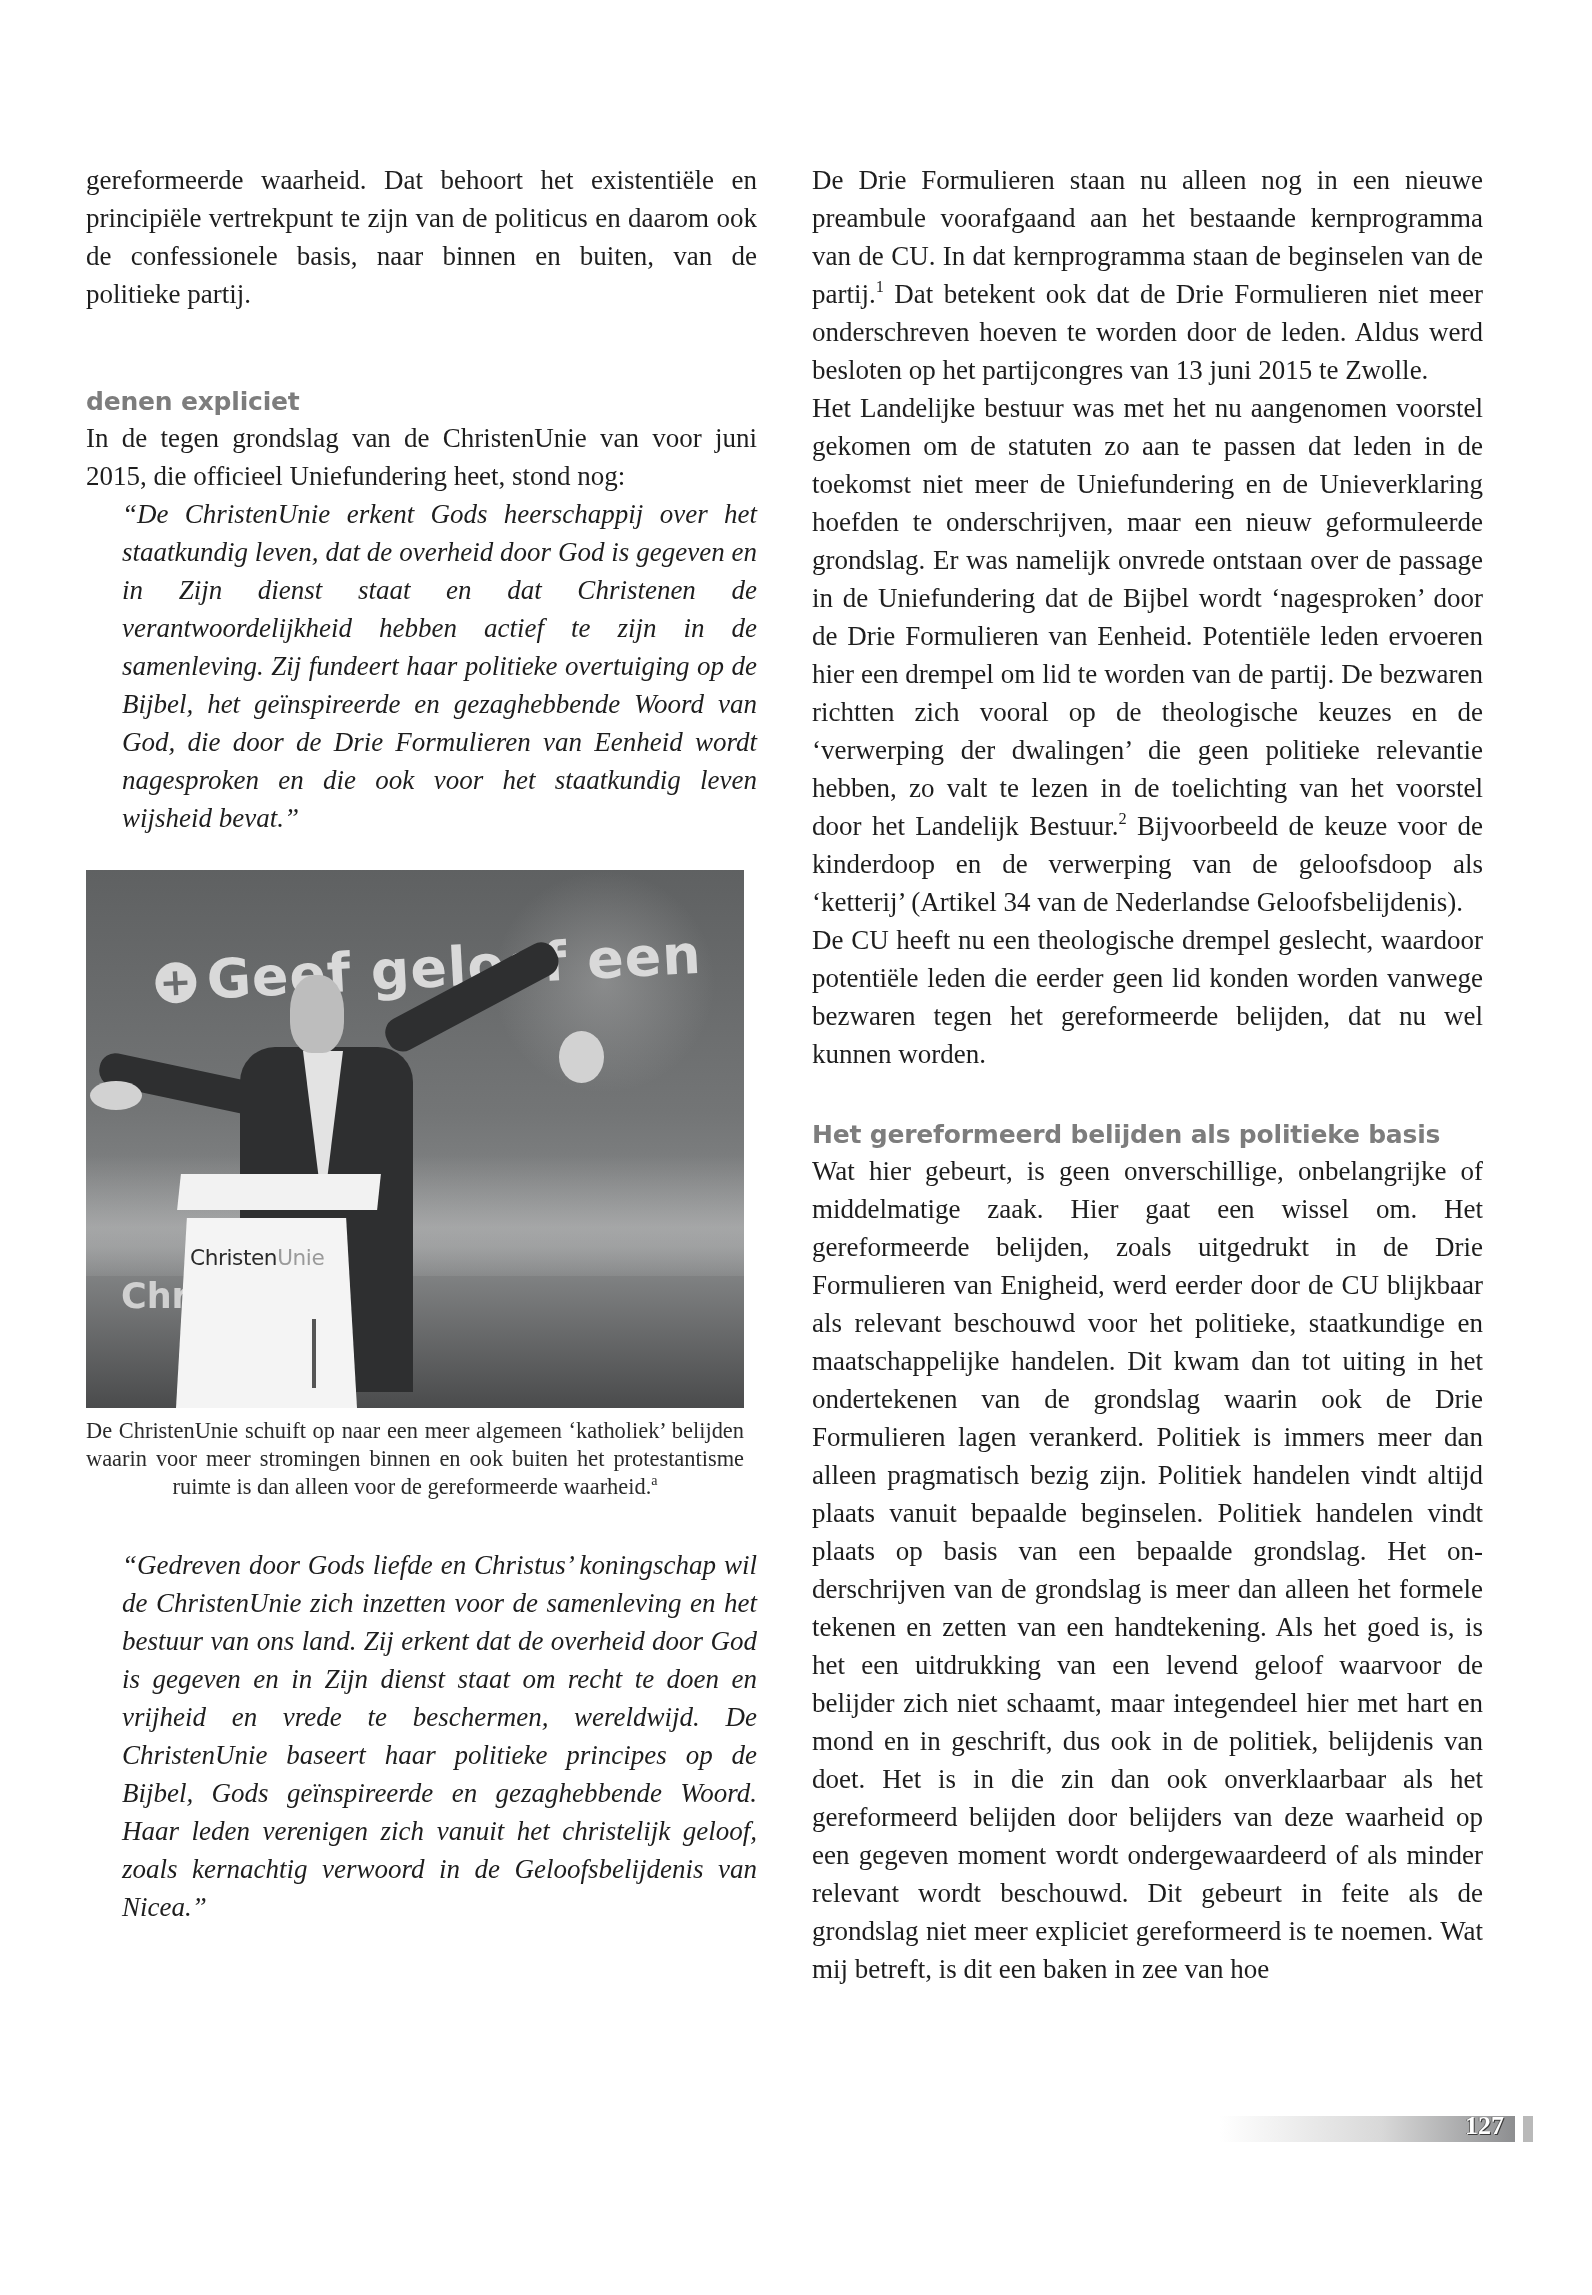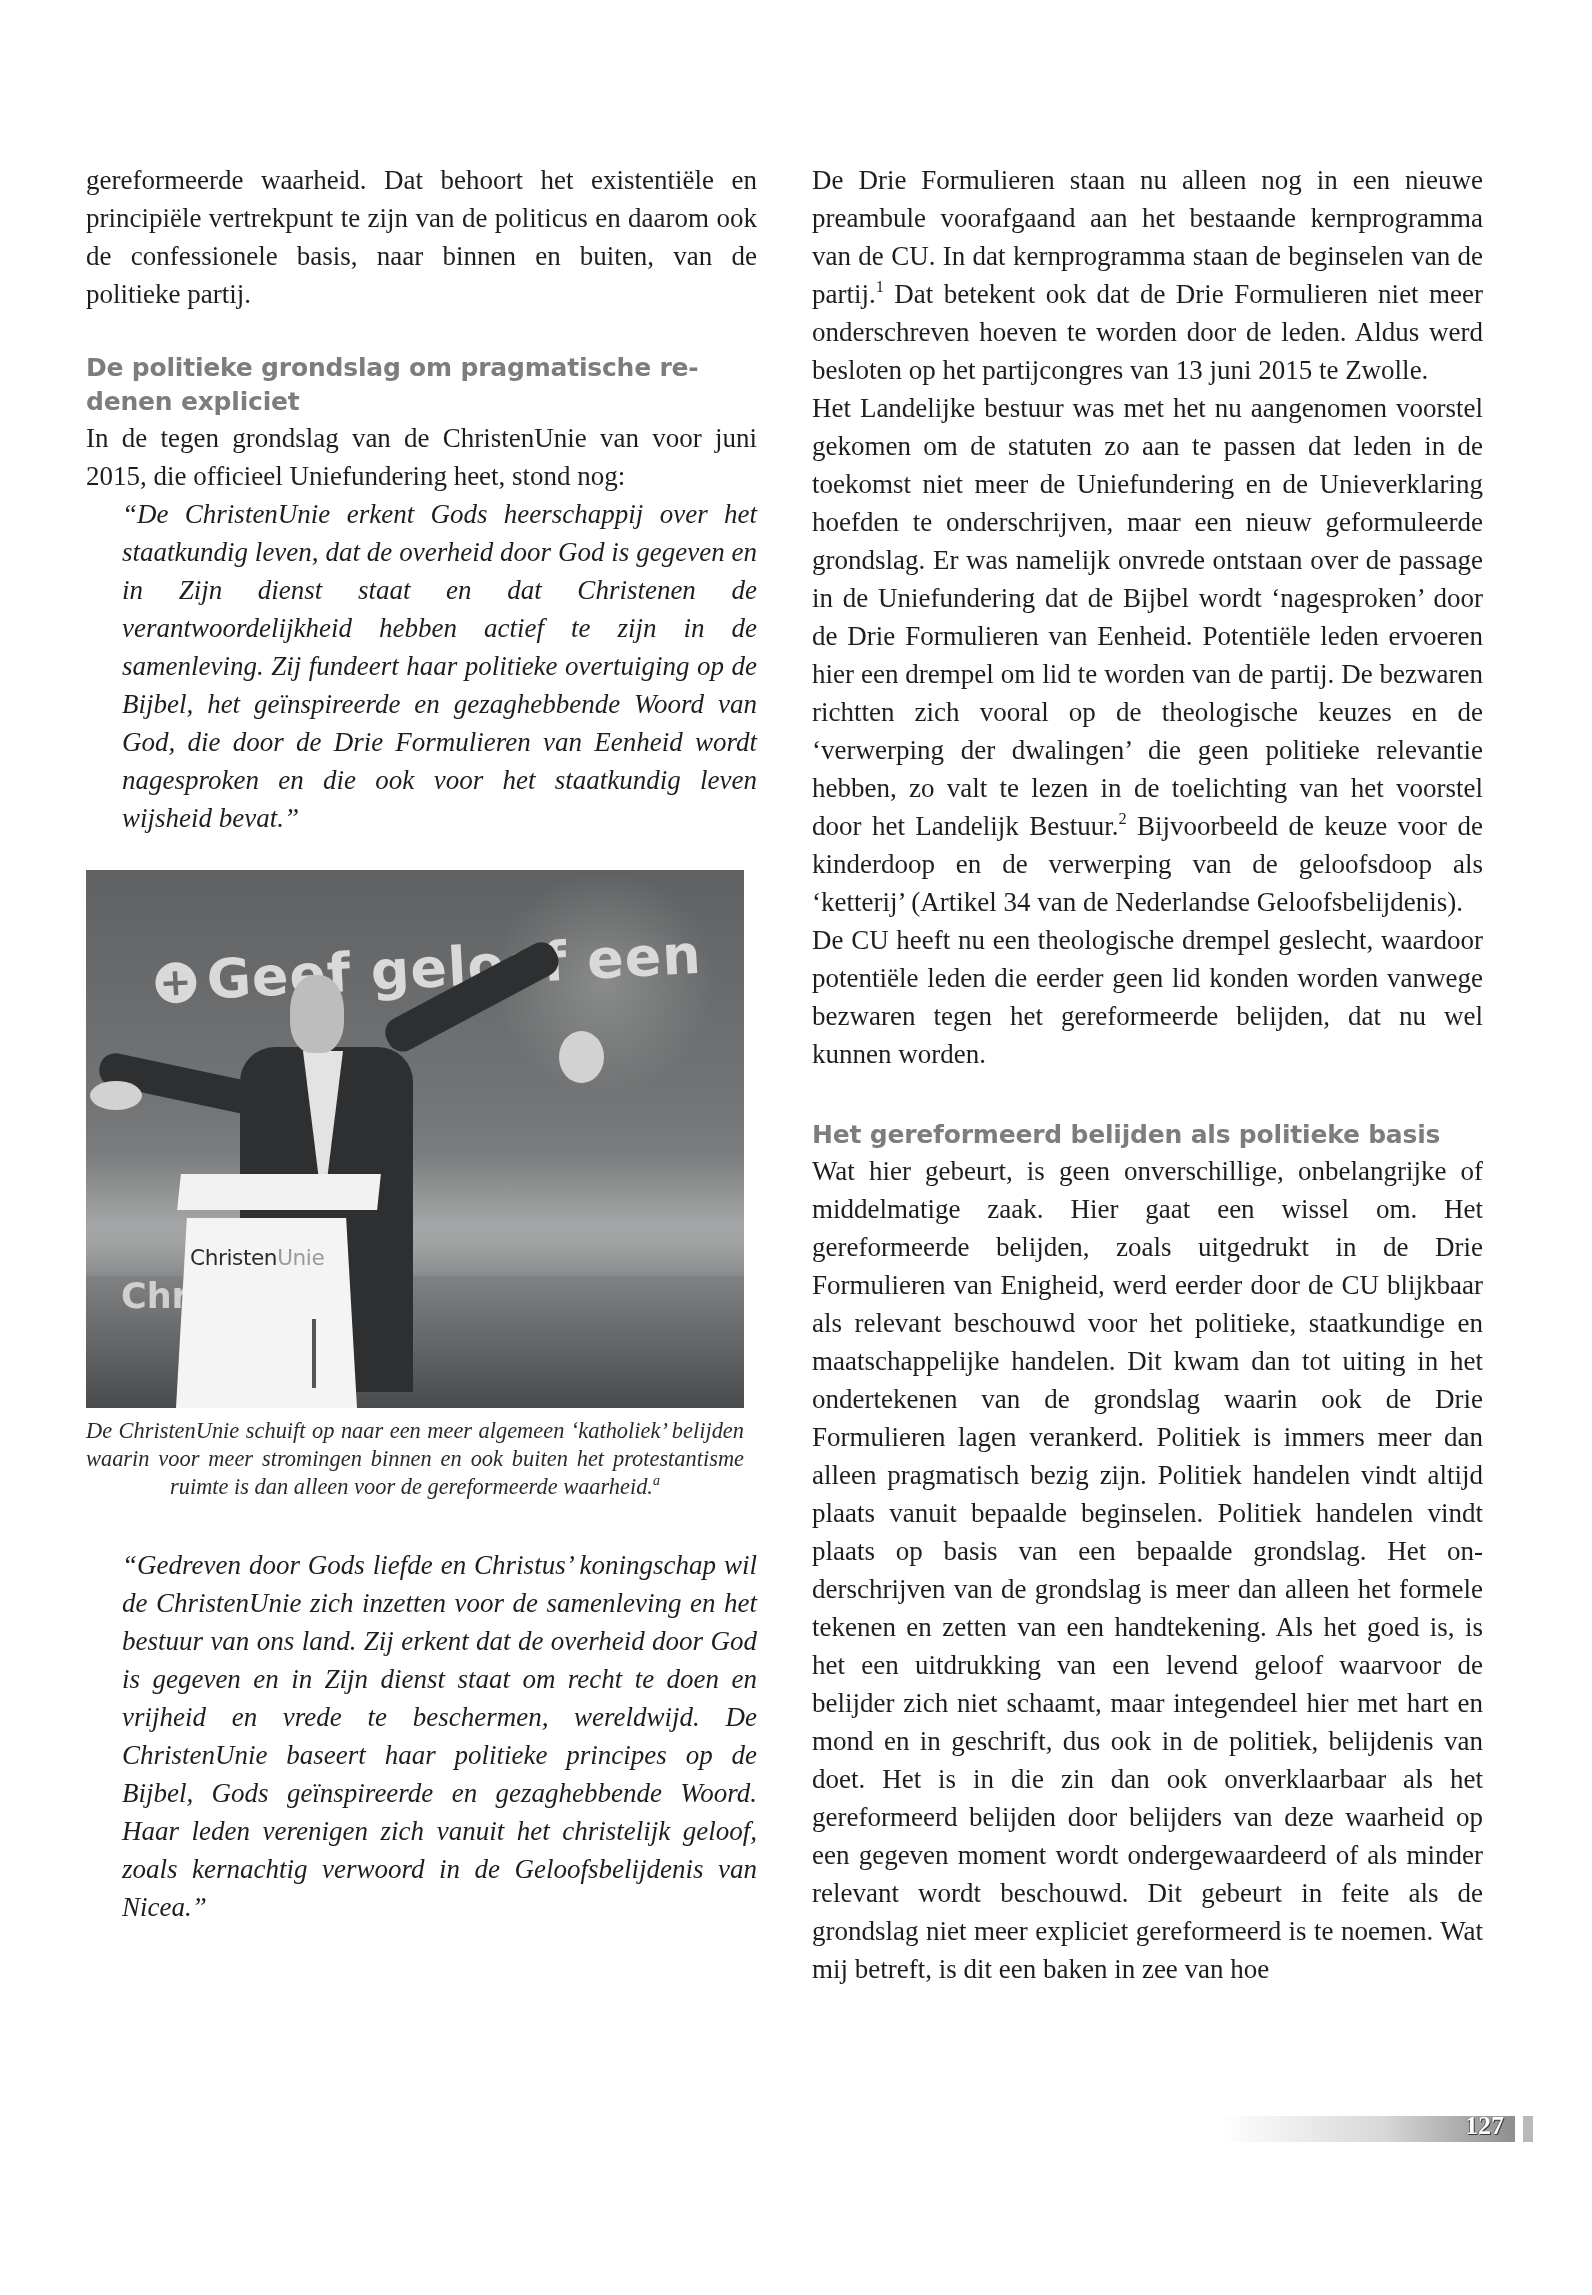--- a/index.html
+++ b/index.html
@@ -43,39 +43,39 @@
   .photo .lectern-top { position: absolute; left: 93px; top: 304px; width: 200px; height: 36px;
            background: #f2f2f2; transform: skewX(-6deg); }
   .photo .lectern { position: absolute; left: 90px; top: 348px; width: 181px; height: 190px;
            background: #f4f4f4; clip-path: polygon(6% 0,94% 0,100% 100%,0 100%); }
   .photo .lectern-brand { position: absolute; left: 104px; top: 375px; font-family: "DejaVu Sans", sans-serif;
            font-weight: bold; font-size: 21.6px; color: #2a2a2a; letter-spacing: -0.4px; }
   .photo .lectern-brand span { color: #9a9a9a; font-weight: normal; }
   .photo .backdrop-text { position: absolute; left: 35px; top: 406px; font-family: "DejaVu Sans", sans-serif;
            font-weight: bold; font-size: 35px; color: #d0d0d0; }
   .photo .mic { position: absolute; left: 226px; top: 449px; width: 3.5px; height: 69px; background: #555; }
-  .caption { margin-top: 8.6px; font-style: italic; font-size: 22.4px; line-height: 28px;
+  .caption { margin-top: 8.6px; font-size: 22.4px; line-height: 28px;
            text-align: justify; text-align-last: center; color: #2a2a2a; }
   .caption sup { font-size: 14px; vertical-align: 9.5px; }
   .after-fig { height: 45px; }
   .footer-bar { position: absolute; left: 1220px; top: 2116px; width: 295px; height: 26px;
            background: linear-gradient(90deg, #ffffff 0%, #d8d8d8 55%, #8d8e90 100%); }
   .footer-block { position: absolute; left: 1523px; top: 2116px; width: 9.5px; height: 26px; background: #b9b9b9; }
   .page-number { position: absolute; left: 1426px; top: 2111px; width: 78px; text-align: right;
            font-size: 26px; font-weight: bold; color: #ffffff;
            text-shadow: 0.9px 0.9px 0 #3a3a3a, -0.9px 0 0 #6a6a6a; }
 </style>
 </head>
 <body>
 
 <div class="col col-left">
   <p>gereformeerde waarheid. Dat behoort het existentiële en principiële vertrekpunt te zijn van de politicus en daarom ook de confessionele basis, naar binnen en buiten, van de politieke partij.</p>
   <div class="gap-s"></div>
   <h2>
-    <span>De politieke grondslag om pragmatische re-</span><br>
+    <br>
     <span>denen expliciet</span>
   </h2>
   <p>In de tegen grondslag van de ChristenUnie van voor juni 2015, die officieel Uniefundering heet, stond nog:</p>
   <p class="quote">“De ChristenUnie erkent Gods heerschappij over het staatkundig leven, dat de overheid door God is gegeven en in Zijn dienst staat en dat Christenen de verantwoordelijkheid hebben actief te zijn in de samenleving. Zij fundeert haar politieke overtui­ging op de Bijbel, het geïnspireerde en gezagheb­bende Woord van God, die door de Drie Formu­lieren van Eenheid wordt nagesproken en die ook voor het staatkundig leven wijsheid bevat.”</p>
 
   <div class="figure">
     <div class="photo">
       <div class="haze"></div>
       <div class="stage-light"></div>
       <div class="slogan"><span class="plus">+</span><span>Geef geloof een</span></div>

